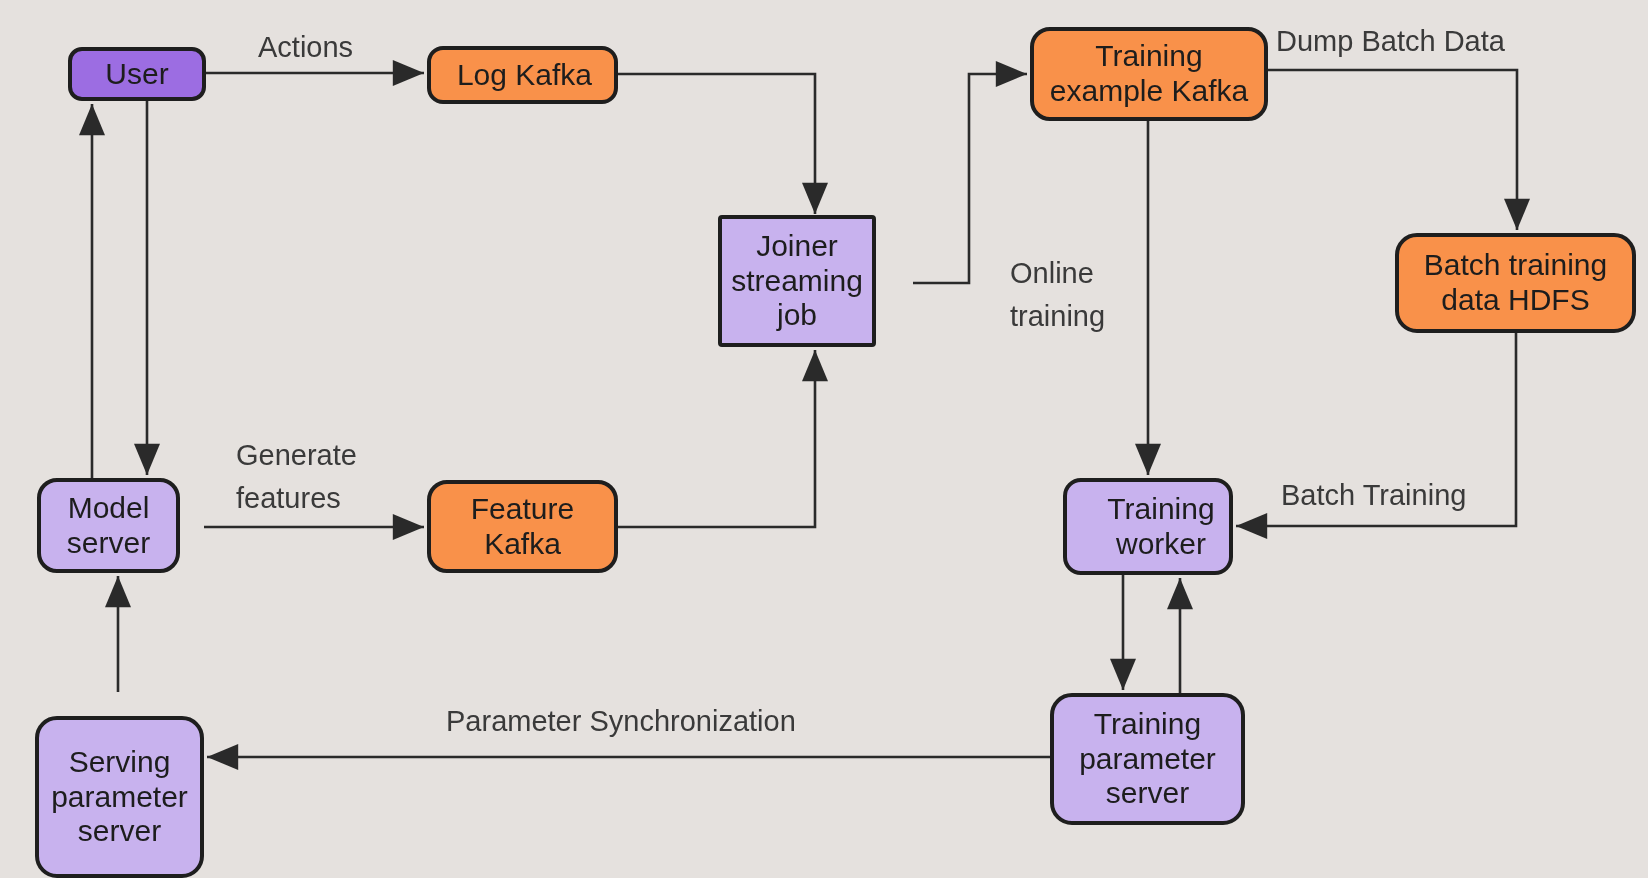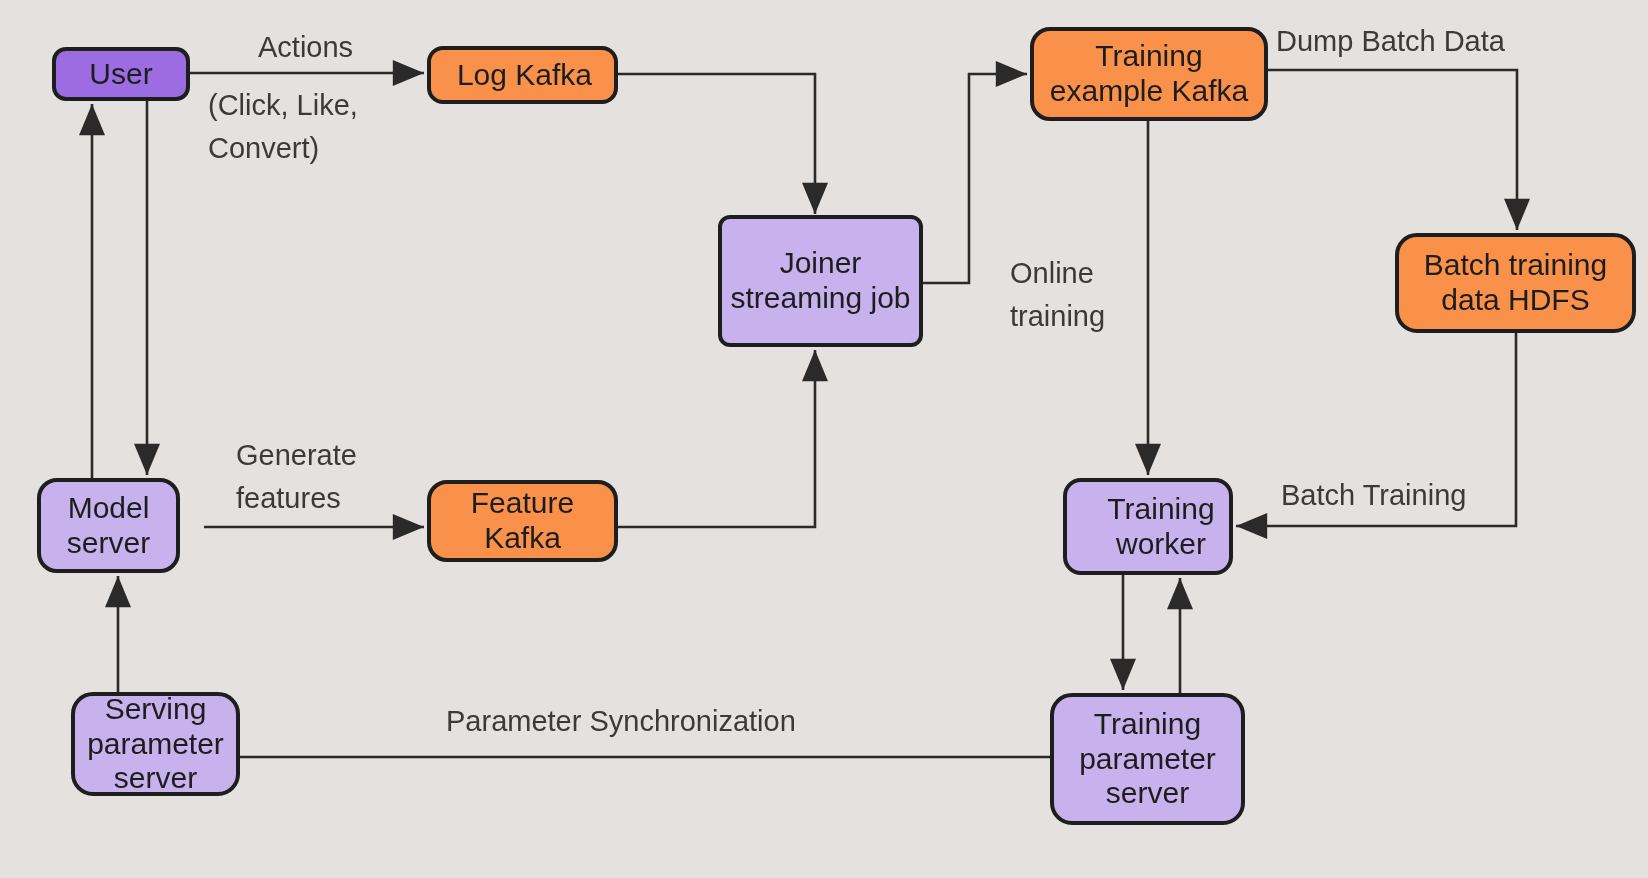--- a/index.html
+++ b/index.html
@@ -29,29 +29,29 @@
   .edge-label{
     position:absolute;
     font-size:29px;line-height:43px;
     color:var(--labeltext,#3a3a3a);
     white-space:nowrap;
   }
   .edge-label.wrap{white-space:normal;}
   .center{text-align:left;}
 
   
-  #n-user{left:52px;top:47px;width:138px;height:54px;border-radius:14px;}
+  #n-user{left:68px;top:47px;width:138px;height:54px;border-radius:14px;}
   #n-log-kafka{left:427px;top:46px;width:191px;height:58px;border-radius:16px;padding-left:12px;}
   #n-training-example-kafka{left:1030px;top:27px;width:238px;height:94px;border-radius:20px;}
   #n-batch-training-data-hdfs{left:1395px;top:233px;width:241px;height:100px;border-radius:22px;}
-  #n-joiner-streaming-job{left:718px;top:215px;width:205px;height:132px;border-radius:12px;}
+  #n-joiner-streaming-job{left:718px;top:215px;width:158px;height:132px;border-radius:4px;}
   #n-model-server{left:37px;top:478px;width:143px;height:95px;border-radius:20px;}
-  #n-feature-kafka{left:427px;top:480px;width:191px;height:82px;border-radius:20px;}
+  #n-feature-kafka{left:427px;top:480px;width:191px;height:93px;border-radius:20px;}
   #n-training-worker{left:1063px;top:478px;width:170px;height:97px;border-radius:18px;padding-left:34px;}
-  #n-serving-parameter-server{left:35px;top:692px;width:169px;height:104px;border-radius:22px;margin-left:36px;}
+  #n-serving-parameter-server{left:35px;top:716px;width:169px;height:162px;border-radius:22px;}
   #n-training-parameter-server{left:1050px;top:693px;width:195px;height:132px;border-radius:22px;}
 
   
   #l-actions{left:230px;top:26px;margin-left:28px;}
   #l-actions-detail{left:208px;top:84px;width:185px;}
   #l-dump-batch-data{left:1276px;top:20px;}
   #l-online-training{left:1010px;top:252px;width:124px;}
   #l-generate-features{left:236px;top:434px;width:150px;}
   #l-batch-training{left:1281px;top:474px;}
   #l-parameter-synchronization{left:446px;top:700px;}
@@ -108,20 +108,19 @@
     <span>Training worker</span>
   </div>
   <div class="node fill-lightpurple" id="n-serving-parameter-server">
     <span>Serving parameter server</span>
   </div>
   <div class="node fill-lightpurple" id="n-training-parameter-server">
     <span>Training parameter server</span>
   </div>
 
   <div class="edge-label" id="l-actions">Actions</div>
-  <div class="edge-label wrap" id="l-actions-detail">(Click, Like, Convert)</div>
   <div class="edge-label" id="l-dump-batch-data">Dump Batch Data</div>
   <div class="edge-label wrap center" id="l-online-training">Online training</div>
   <div class="edge-label wrap" id="l-generate-features">Generate features</div>
   <div class="edge-label" id="l-batch-training">Batch Training</div>
   <div class="edge-label" id="l-parameter-synchronization">Parameter Synchronization</div>
 
 </div>
 
 </body></html>

